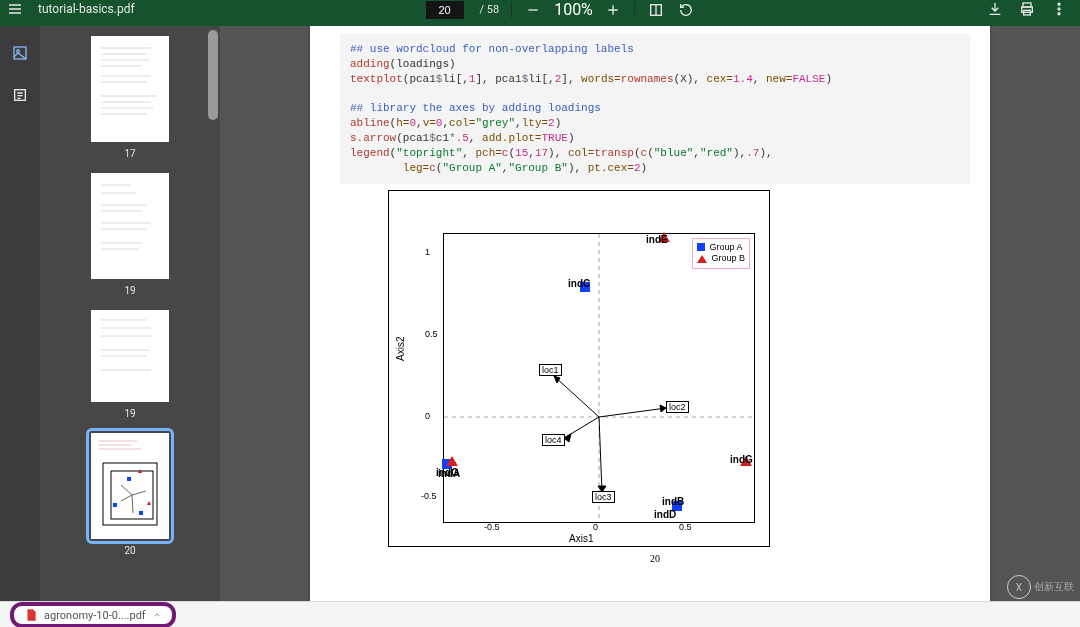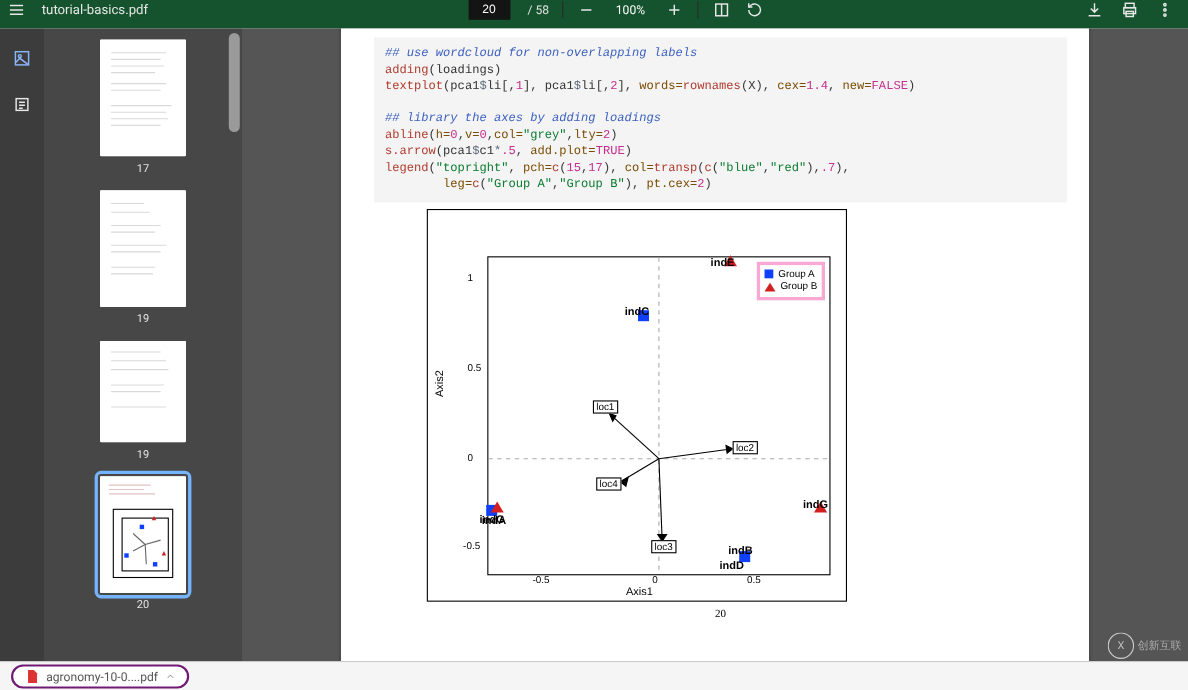--- a/index.html
+++ b/index.html
@@ -4,54 +4,54 @@
 <style>
   html,body{margin:0;padding:0;width:1080px;height:627px;font-family:Roboto,Arial,sans-serif;background:#fff;overflow:hidden}
   .toolbar{background:#14532d;color:#fff;height:26px;display:flex;align-items:flex-start;font-size:12px;padding:0 6px}
   .tb-left{display:flex;align-items:center;gap:14px;flex:0 0 auto}
   .tb-center{flex:1;display:flex;justify-content:center;align-items:center;gap:12px}
   .tb-right{display:flex;align-items:center;gap:14px;padding-right:6px}
   .icon-btn{width:18px;height:18px;display:flex;align-items:center;justify-content:center;cursor:pointer;color:#e6e6e6}
   .filename{font-size:12px;color:#e6e6e6}
   .pagebox{background:#141414;color:#fff;width:34px;height:16px;text-align:center;font-size:11px;border:none}
   .pagecnt{color:#e0e0e0;font-size:11px;margin-left:4px}
-  .zoom{color:#fff;font-size:11px;width:38px;text-align:center}
+  .zoom{color:#fff;font-size:16px;width:38px;text-align:center}
   .divider{width:1px;height:16px;background:#2b2b2b}
   .body{display:flex;height:575px}
   .sidebar-icons{width:40px;background:#3c3c3c;display:flex;flex-direction:column;align-items:center;padding-top:18px;gap:24px}
   .thumbs{width:180px;background:#474747;overflow-y:auto;padding:6px 0;display:flex;flex-direction:column;align-items:center;position:relative}
   .scrollbar-mock{position:absolute;right:2px;top:4px;width:10px;height:90px;background:#9a9a9a;border-radius:5px}
   .thumb{width:78px;background:#fff;border-radius:1px;margin:4px 0}
   .tnum{color:#e4e4e4;font-size:10px;margin:2px 0 10px 0}
   .thumb.sel{outline:3px solid #76b3ff;outline-offset:2px}
   .page-area{flex:1;background:#555;display:flex;justify-content:center;overflow:hidden}
   .page{background:#fff;width:630px;margin-top:-18px;padding:26px 20px 10px 30px;box-shadow:0 1px 4px rgba(0,0,0,.3)}
   .codeblock{background:#f4f4f4;padding:8px 10px;font-family:"Courier New",monospace;font-size:11px;line-height:1.35;white-space:pre}
-  .c-com{font-style:italic;color:#3a5fbf}
+  .c-com{color:#3a5fbf}
   .c-fn{color:#b03a2e}
   .c-id{color:#333}
   .c-op{color:#5f6a7a}
   .c-str{color:#0a7a2f}
   .c-num{color:#c52d8f}
   .c-kw{color:#7a4c00}
   .plotbox{border:1px solid #000;width:380px;height:355px;margin:6px 0 0 48px;position:relative;font-family:Arial,sans-serif}
   .innerbox{position:absolute;left:54px;top:42px;width:310px;height:288px;border:1px solid #000}
   .axlbl{position:absolute;font-size:10px}
   .tick{position:absolute;font-size:9px}
-  .legendbox{position:absolute;right:4px;top:4px;border:3px solid #f9a8d4;padding:3px 4px;font-size:9px;background:#fff}
+  .legendbox{position:absolute;right:4px;top:4px;border:1px solid #f9a8d4;padding:3px 4px;font-size:9px;background:#fff}
   .legrow{display:flex;align-items:center;gap:4px;line-height:1.3}
   .sq{width:8px;height:8px;background:#1040ff;display:inline-block}
   .tri{width:0;height:0;border-left:5px solid transparent;border-right:5px solid transparent;border-bottom:8px solid #d22020}
   .pt-sq{position:absolute;width:10px;height:10px;background:#1040ff}
   .pt-tri{position:absolute;width:0;height:0;border-left:6px solid transparent;border-right:6px solid transparent;border-bottom:10px solid #d22020}
   .ptlab{position:absolute;font-size:10px;font-weight:bold;color:#000}
   .loclab{position:absolute;font-size:9px;border:1px solid #000;padding:0 2px;background:#fff}
   .pagenum-bottom{text-align:center;font-size:10px;margin-top:6px;font-family:'Times New Roman',serif}
   .downloadbar{height:26px;background:#f5f5f5;border-top:1px solid #d9d9d9;display:flex;align-items:center;padding:0 10px;font-size:11px;color:#555;gap:8px}
-  .chip{display:flex;align-items:center;gap:6px;border:2px solid #701a75;border-radius:12px;padding:2px 10px;background:#fff}
+  .chip{display:flex;align-items:center;gap:6px;border:4px solid #701a75;border-radius:12px;padding:2px 10px;background:#fff}
   .watermark{position:fixed;right:6px;bottom:28px;font-size:10px;color:#aaa;display:flex;align-items:center;gap:3px}
   .wm-circle{width:22px;height:22px;border:1px solid #ccc;border-radius:50%;display:flex;align-items:center;justify-content:center;color:#bbb;font-size:10px}
   
   .ico{width:16px;height:16px;stroke:#e6e6e6;stroke-width:2;fill:none}
 </style>
 </head>
 <body>
 
 <div class="toolbar">
   <div class="tb-left">

